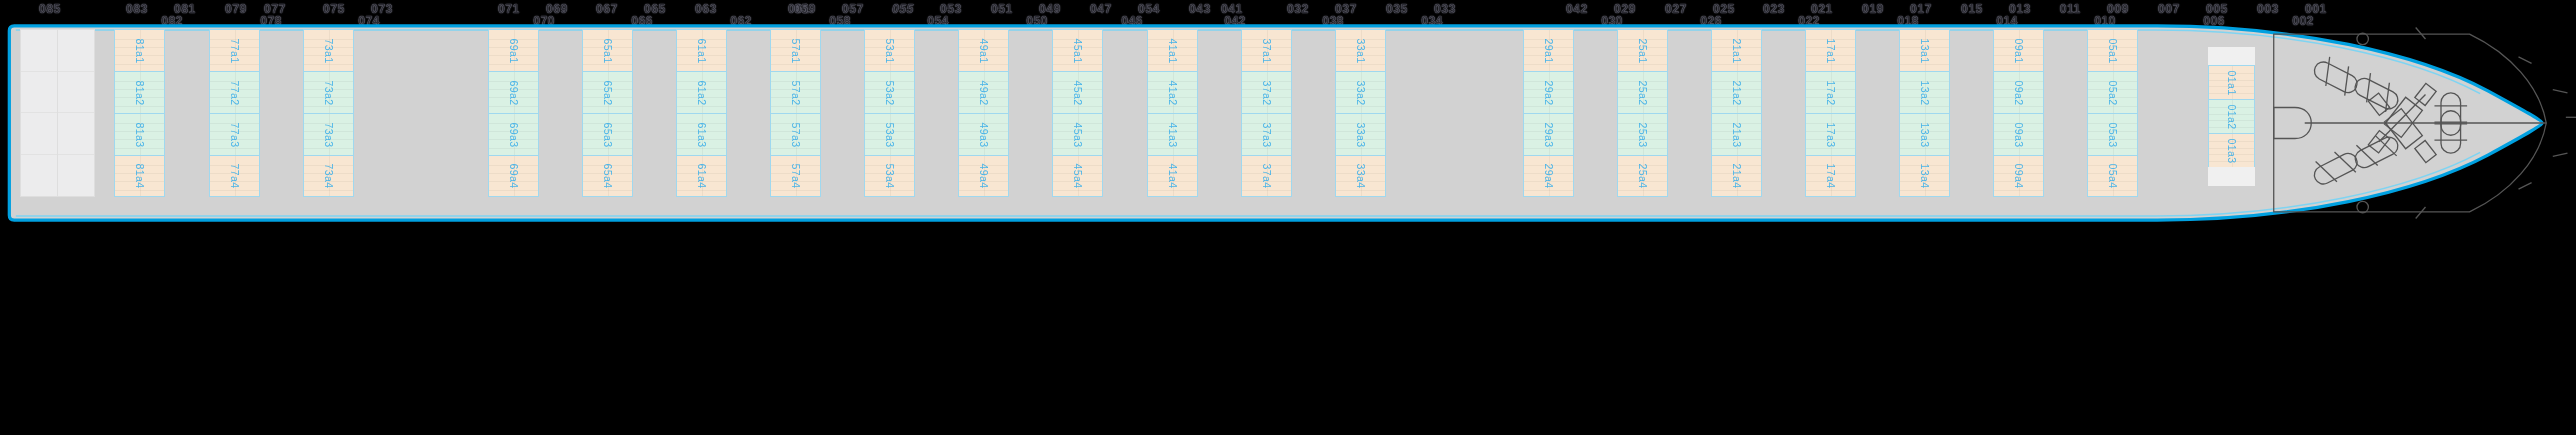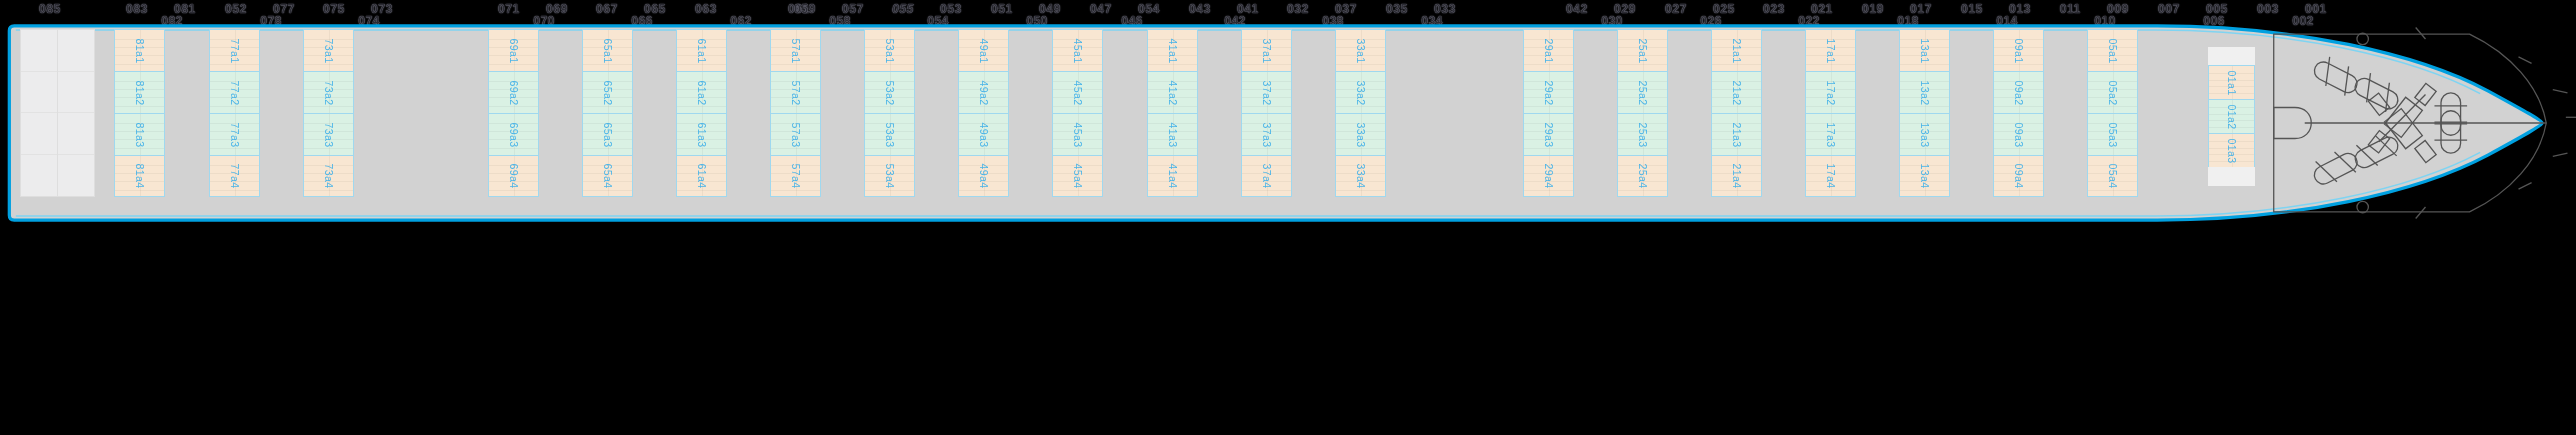--- a/index.html
+++ b/index.html
@@ -57,22 +57,22 @@
   <div id="bay-head-layer">
       <div class="bay-head" style="left: 64px;">
         <span class="odd-l" style="margin-left: -3.3px;">085</span>
       </div>
       <div class="bay-head" style="left: 151px;">
         <span class="odd-l" style="margin-left: -3.3px;">083</span>
         <span class="odd-r" style="margin-left: 23px;">081</span>
         <span class="even" style="margin-left: 21px;">082</span>
       </div>
       <div class="bay-head" style="left: 250px;">
-        <span class="odd-l" style="margin-left: -3.3px;">052</span>
-        <span class="odd-r" style="margin-left: 23px;">077</span>
+        <span class="odd-l" style="margin-left: -3.3px;">079</span>
+        <span class="odd-r" style="margin-left: 14px;">077</span>
         <span class="even" style="margin-left: 21px;">078</span>
       </div>
       <div class="bay-head" style="left: 348px;">
         <span class="odd-l" style="margin-left: -3.3px;">075</span>
         <span class="odd-r" style="margin-left: 23px;">073</span>
         <span class="even" style="margin-left: 21px;">074</span>
       </div>
       <div class="bay-head" style="left: 523px;">
         <span class="odd-l" style="margin-left: -3.3px;">071</span>
         <span class="odd-r" style="margin-left: 23px;">069</span>
@@ -103,21 +103,21 @@
         <span class="odd-r" style="margin-left: 23px;">049</span>
         <span class="even" style="margin-left: 21px;">050</span>
       </div>
       <div class="bay-head" style="left: 1115px;">
         <span class="odd-l" style="margin-left: -3.3px;">047</span>
         <span class="odd-r" style="margin-left: 23px;">054</span>
         <span class="even" style="margin-left: 17px;">046</span>
       </div>
       <div class="bay-head" style="left: 1214px;">
         <span class="odd-l" style="margin-left: -3.3px;">043</span>
-        <span class="odd-r" style="margin-left: 23px;">041</span>
+        <span class="odd-r" style="margin-left: 7px;">041</span>
         <span class="even" style="margin-left: 21px;">042</span>
       </div>
       <div class="bay-head" style="left: 1312px;">
         <span class="odd-l" style="margin-left: -3.3px;">032</span>
         <span class="odd-r" style="margin-left: 23px;">037</span>
         <span class="even" style="margin-left: 21px;">038</span>
       </div>
       <div class="bay-head" style="left: 1411px;">
         <span class="odd-l" style="margin-left: -3.3px;">035</span>
         <span class="odd-r" style="margin-left: 23px;">033</span>

